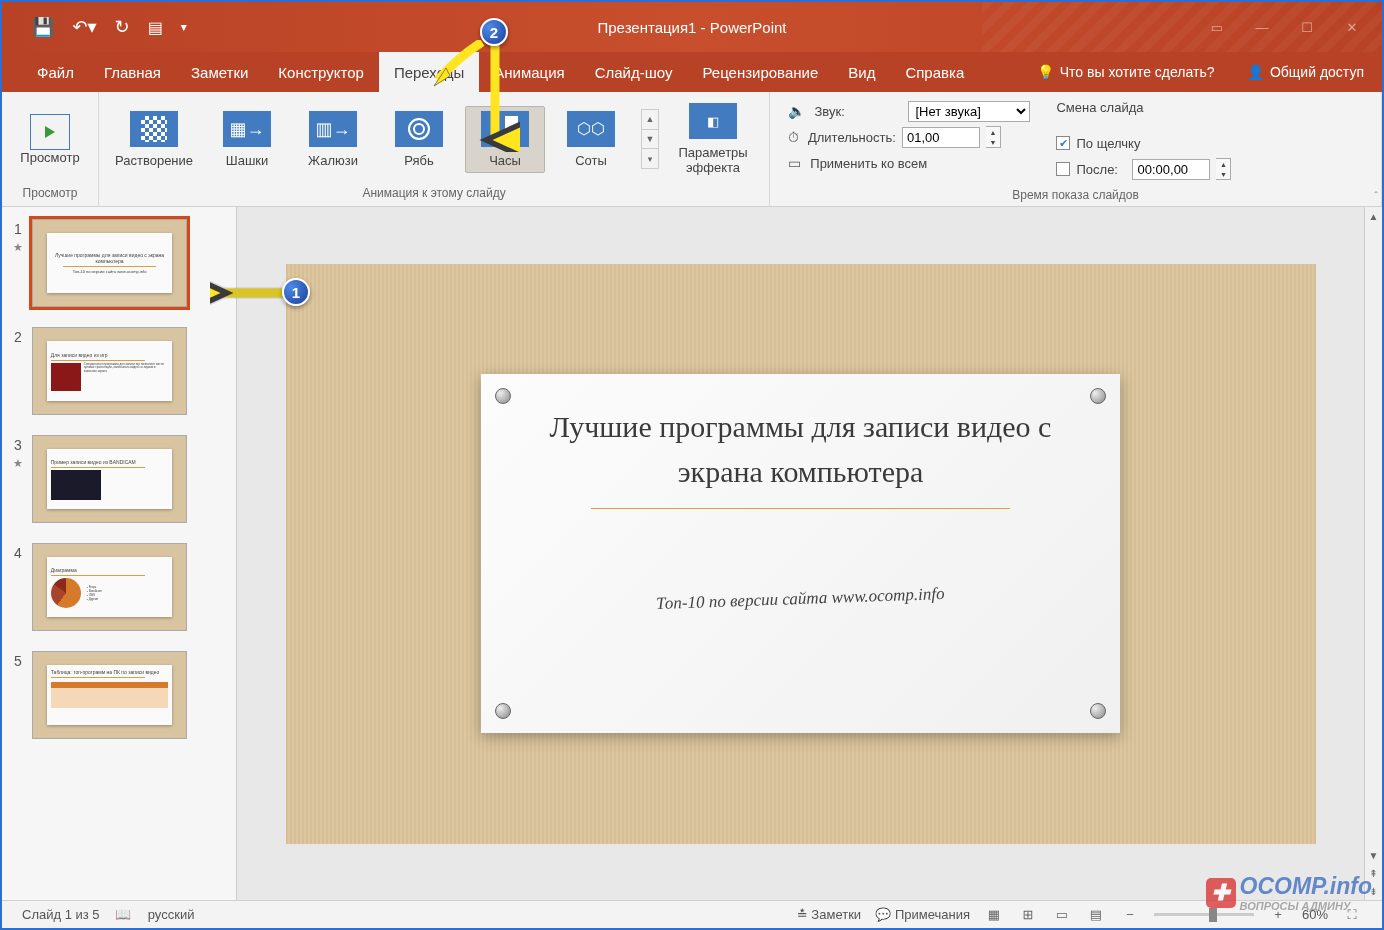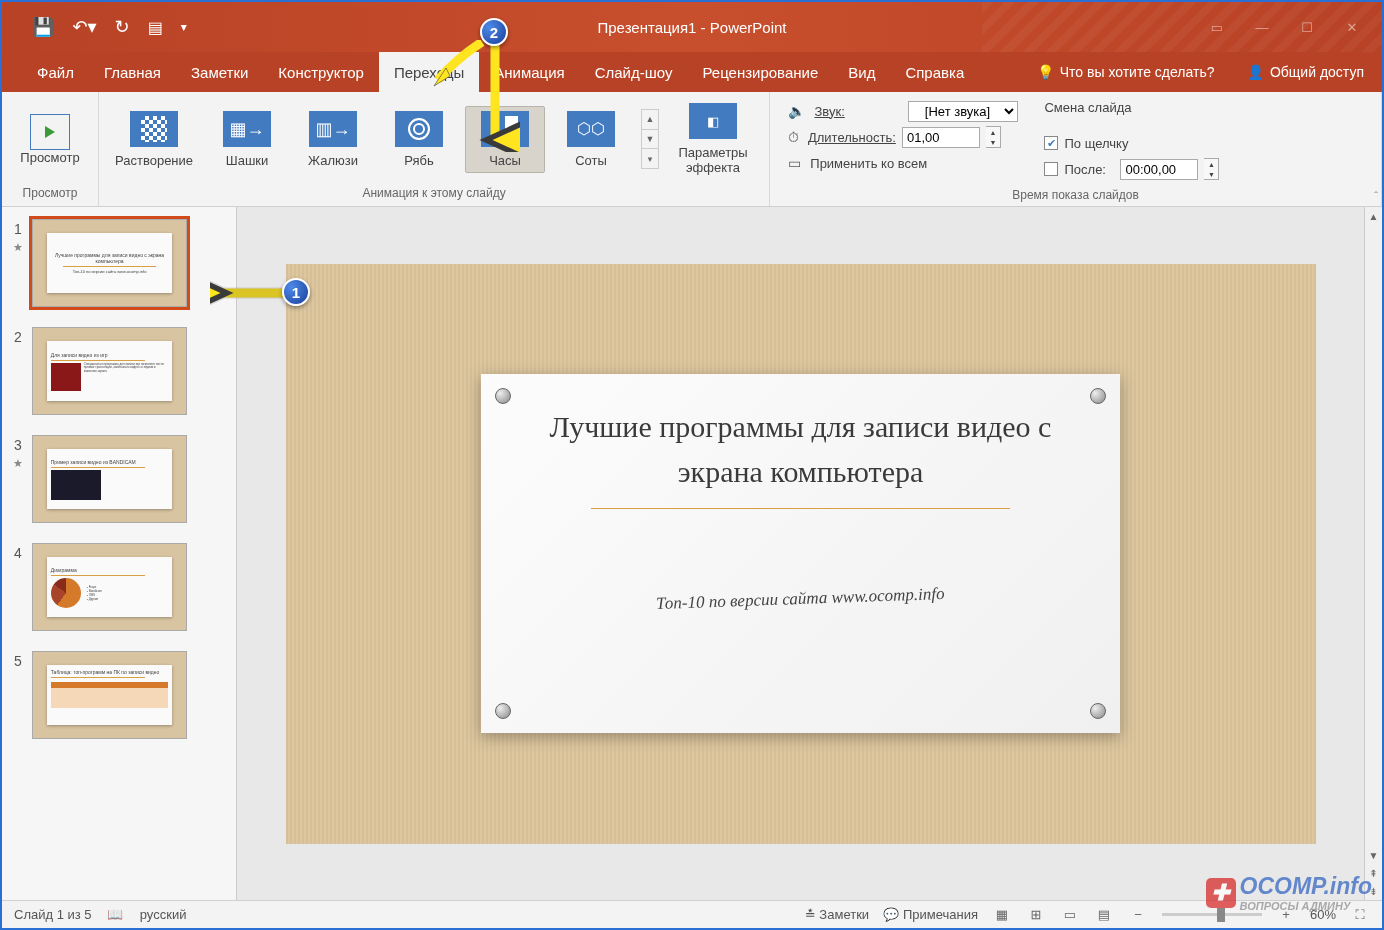--- a/index.html
+++ b/index.html
@@ -30,21 +30,21 @@
 .rgroup-label { text-align: center; font-size: 12px; color: #666; padding: 4px 0 6px; }
 .rbtn { display: flex; flex-direction: column; align-items: center; justify-content: center; padding: 4px 8px; cursor: pointer; min-width: 80px; border-radius: 2px; }
 .rbtn.sel { background: #d8d4cc; border: 1px solid #b8b4ac; }
 .rbtn-icon { width: 48px; height: 36px; background: #427bbf; display: flex; align-items: center; justify-content: center; margin-bottom: 6px; position: relative; }
 .rbtn-label { font-size: 13px; color: #444; }
 .gallery-scroll { display: flex; flex-direction: column; width: 18px; border: 1px solid #ccc; height: 60px; margin-left: 4px; }
 .gs-btn { flex: 1; border-bottom: 1px solid #ccc; display: flex; align-items: center; justify-content: center; font-size: 9px; color: #666; cursor: pointer; }
 .gs-btn:last-child { border-bottom: none; }
 .timing { padding: 4px 10px; display: flex; flex-direction: column; gap: 4px; font-size: 13px; color: #444; }
 .timing-row { display: flex; align-items: center; gap: 6px; height: 22px; }
-.timing-label { min-width: 88px; text-decoration: underline; }
+.timing-label { min-width: 88px; }
 .timing-input { border: 1px solid #aaa; padding: 2px 4px; width: 78px; font-size: 13px; background: #fff; }
 .spinner-btns { display: flex; flex-direction: column; border: 1px solid #aaa; border-left: none; }
 .sp { height: 10px; width: 14px; font-size: 7px; display: flex; align-items: center; justify-content: center; background: #f8f8f8; cursor: pointer; }
 .chk { width: 14px; height: 14px; border: 1px solid #888; background: #fff; display: inline-flex; align-items: center; justify-content: center; font-size: 11px; color: #427bbf; }
 .collapse-caret { position: absolute; right: 4px; bottom: 4px; font-size: 11px; color: #888; cursor: pointer; }
 
 
 .content { flex: 1; display: flex; background: #e8e8e8; min-height: 0; }
 .thumbs { width: 235px; background: #f6f6f6; border-right: 1px solid #ccc; overflow-y: auto; padding: 12px 8px; }
 .thumb-row { display: flex; gap: 6px; margin-bottom: 20px; }
@@ -63,39 +63,39 @@
 .slide { width: 100%; height: 100%; max-width: 1030px; max-height: 580px; background-image: repeating-linear-gradient(90deg, #d6bf97 0 2px, #dcc7a0 2px 4px); position: relative; display: flex; align-items: center; justify-content: center; }
 .slide-card { width: 62%; height: 62%; background: linear-gradient(135deg, #fcfcfc, #f0f0f0); box-shadow: 0 4px 14px rgba(0,0,0,0.3); position: relative; display: flex; flex-direction: column; align-items: center; justify-content: flex-start; padding: 30px 40px; }
 .screw { width: 16px; height: 16px; border-radius: 50%; background: radial-gradient(circle at 30% 30%, #eee, #888); border: 1px solid #666; position: absolute; }
 .screw.tl { top: 14px; left: 14px; } .screw.tr { top: 14px; right: 14px; }
 .screw.bl { bottom: 14px; left: 14px; } .screw.br { bottom: 14px; right: 14px; }
 .slide-title { font-family: Georgia, 'Times New Roman', serif; font-size: 30px; color: #3a3a3a; text-align: center; line-height: 1.5; }
 .slide-hr { width: 75%; border: none; border-top: 1px solid #d8a040; margin: 14px 0 40px; }
 .slide-sub { font-family: Georgia, serif; font-size: 17px; color: #444; font-style: italic; transform: rotate(-2deg); margin-top: 40px; }
 
 
-.statusbar { height: 28px; background: #f3f3f3; border-top: 1px solid #d0d0d0; display: flex; align-items: center; padding: 0 12px; font-size: 13px; color: #555; gap: 16px; }
+.statusbar { height: 28px; background: #f3f3f3; border-top: 1px solid #d0d0d0; display: flex; align-items: center; padding: 0 20px; font-size: 13px; color: #555; gap: 16px; }
 .sb-right { margin-left: auto; display: flex; align-items: center; gap: 14px; }
 .view-btn { width: 20px; height: 18px; cursor: pointer; display: inline-flex; align-items: center; justify-content: center; color: #666; }
 .zoom-slider { width: 100px; height: 3px; background: #ccc; position: relative; }
 .zoom-thumb { width: 8px; height: 14px; background: #888; position: absolute; top: -5px; left: 55%; }
 
 
 .callout { position: absolute; z-index: 50; }
 .badge { width: 28px; height: 28px; border-radius: 50%; background: radial-gradient(circle at 30% 30%, #4d8ae8, #1a3f9a); border: 2px solid #fff; box-shadow: 0 2px 4px rgba(0,0,0,0.4); color: #fff; font-weight: bold; display: flex; align-items: center; justify-content: center; font-size: 15px; position: absolute; }
 .arrow-y { position: absolute; }
 
 
 .wm { position: absolute; right: 12px; bottom: 18px; display: flex; align-items: center; gap: 4px; font-style: italic; font-weight: bold; opacity: 0.7; }
 .wm-cross { width: 30px; height: 30px; background: #d62020; border-radius: 5px; display: flex; align-items: center; justify-content: center; color: #fff; font-size: 22px; }
 .wm-text .a { color: #2a5fbf; font-size: 23px; }
 .wm-text .b { color: #888; font-size: 11px; }
 .it-icon { font-size: 14px; color: #5a5a5a; margin-right: 3px; }
 
-select.drop { border: 1px solid #aaa; font-size: 13px; padding: 1px 2px; width: 110px; background: #fff; text-align: center; }
+select.drop { border: 1px solid #aaa; font-size: 13px; padding: 1px 2px; width: 122px; background: #fff; }
 </style>
 </head>
 <body>
 
 <div class="app">
 
   <div class="titlebar">
     <div class="qat">
       <span class="qat-item">💾</span>
       <span class="qat-item">↶▾</span>

